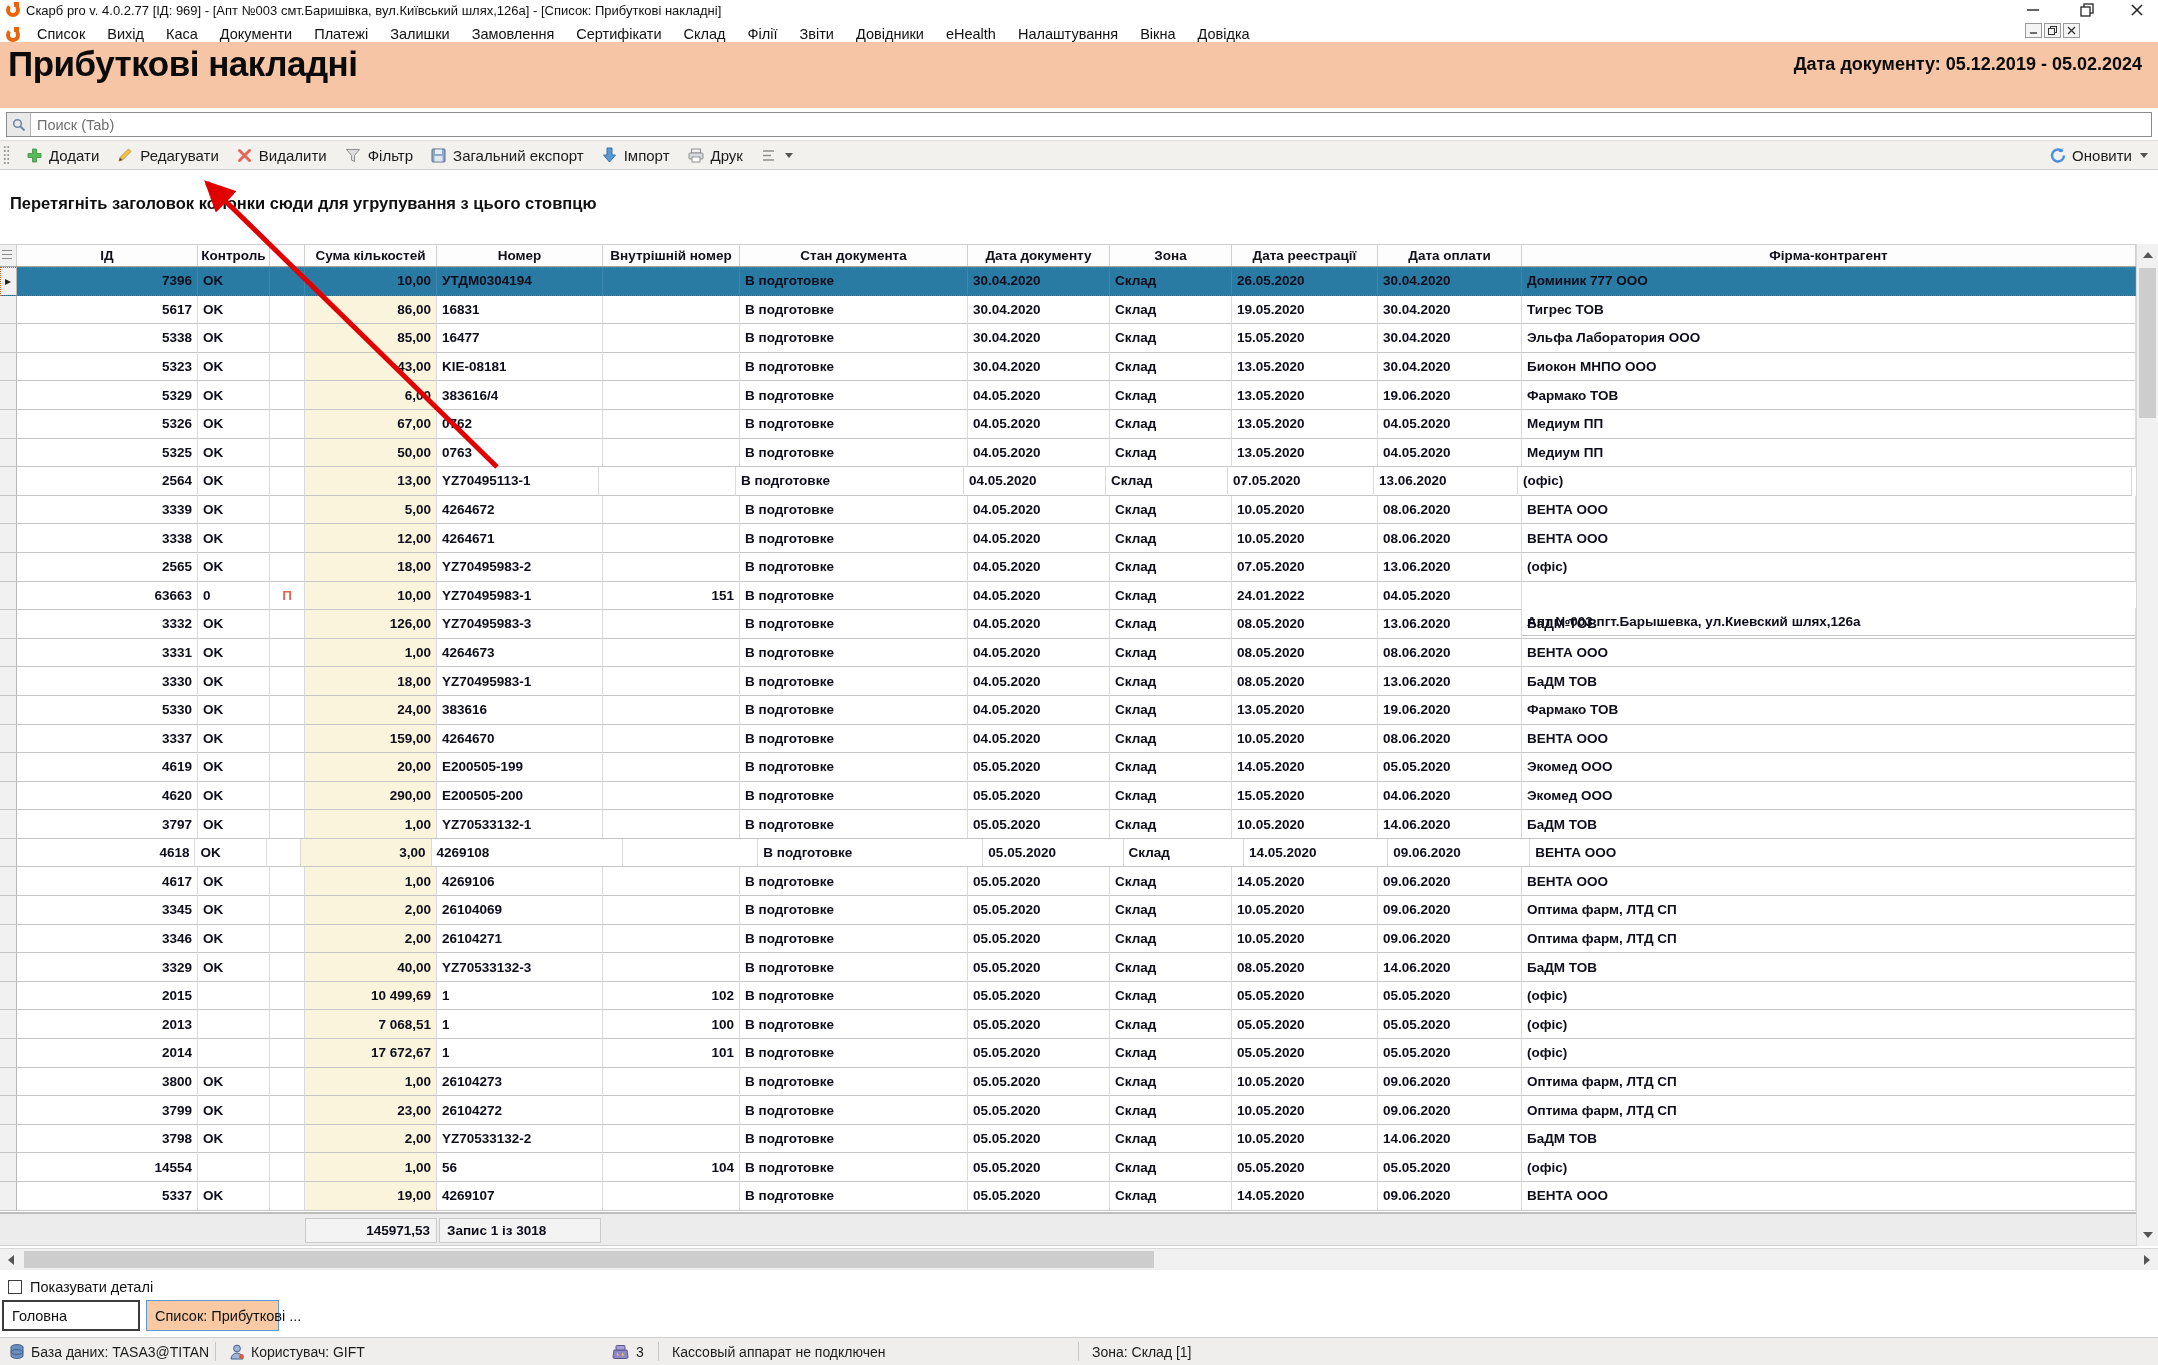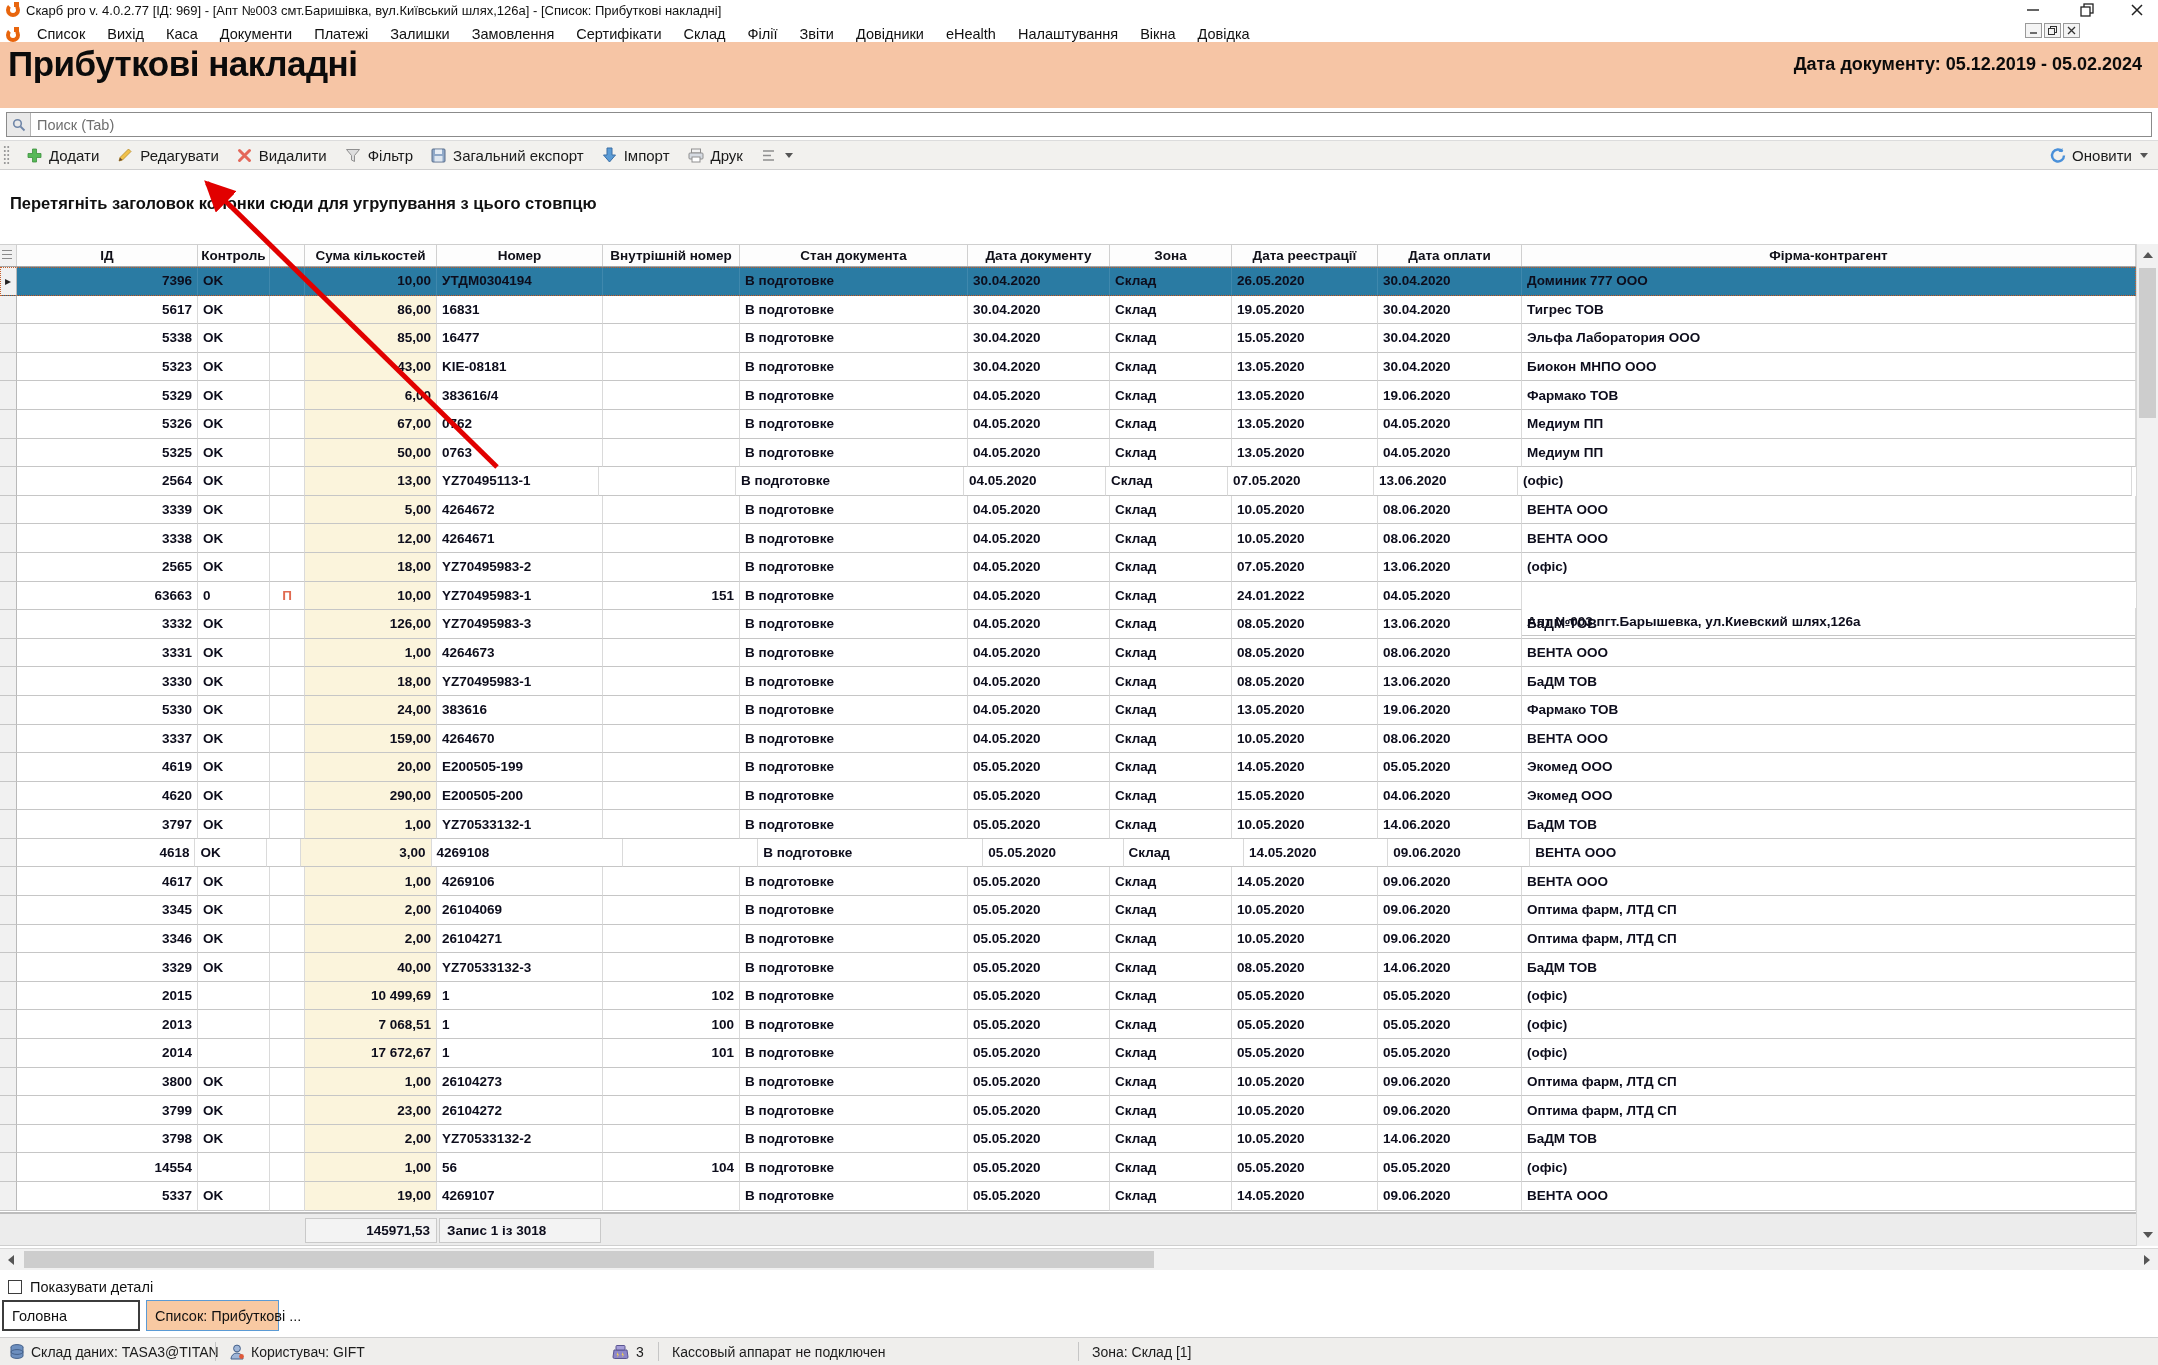--- a/index.html
+++ b/index.html
@@ -809,21 +809,21 @@
   <span class="tab tab2">Список: Прибуткові ...</span>
 </div>
 
 <div class="statusbar">
   <span class="sb-item" style="left:10px">
     <svg width="14" height="16" viewBox="0 0 14 16">
       <ellipse cx="7" cy="3" rx="6" ry="2.4" fill="#6d8fbf" stroke="#44608a"></ellipse>
       <path d="M1 3 v9 a6 2.4 0 0 0 12 0 V3" fill="#6d8fbf" stroke="#44608a"></path>
       <ellipse cx="7" cy="8" rx="6" ry="2.4" fill="none" stroke="#44608a"></ellipse>
       </svg>
-    <span>Склад даних: TASA3@TITAN</span>
+    <span>База даних: TASA3@TITAN</span>
     </span>
   <span class="sb-sep" style="left:215px"></span>
   <span class="sb-item" style="left:230px">
     <svg width="14" height="16" viewBox="0 0 14 16">
       <circle cx="7" cy="4.5" r="3.4" fill="#9fb6d8" stroke="#44608a"></circle>
       <path d="M1 15 a6 6 0 0 1 12 0 z" fill="#9fb6d8" stroke="#44608a"></path>
       <circle cx="11.5" cy="12.5" r="2.4" fill="#e05a3a"></circle>
       </svg>
     <span>Користувач: GIFT</span>
     </span>

